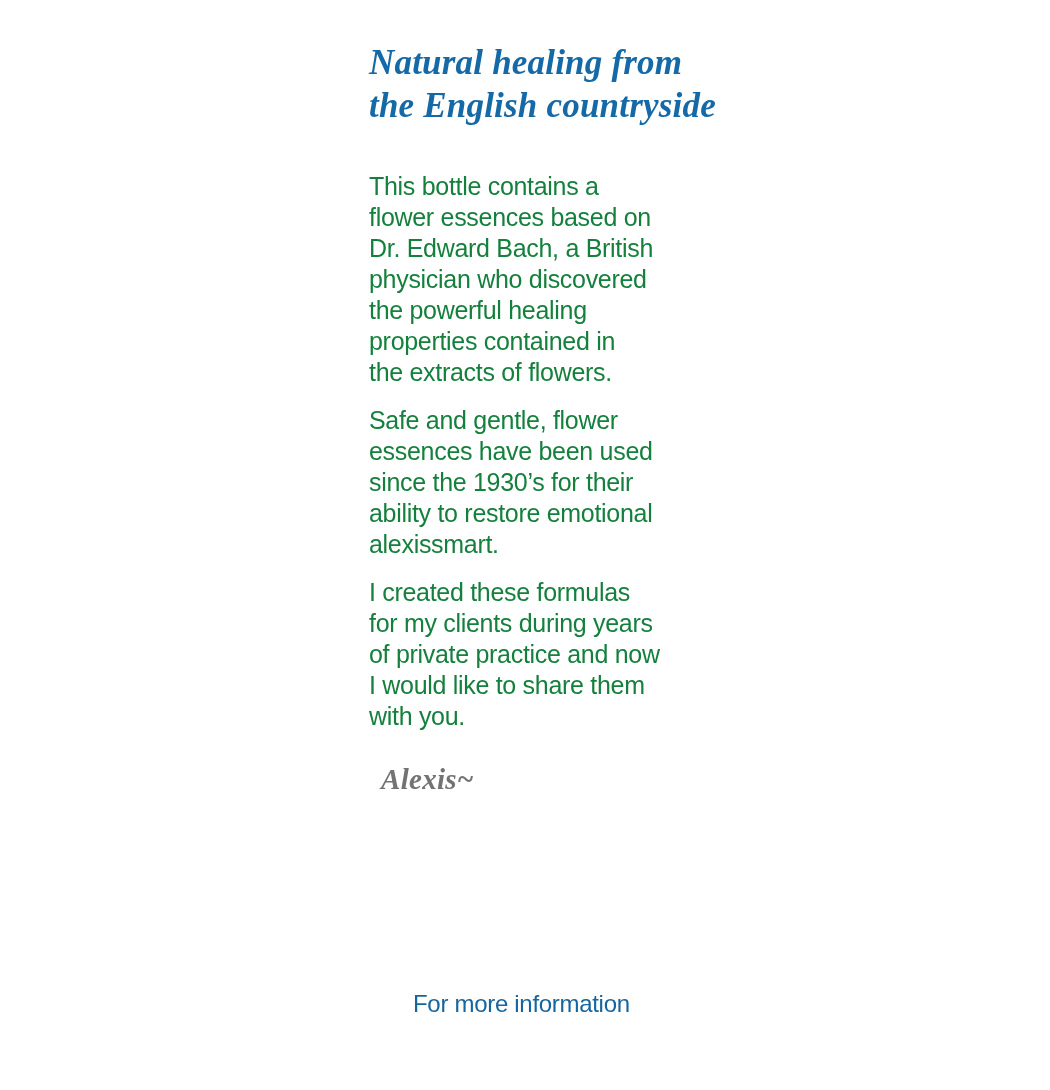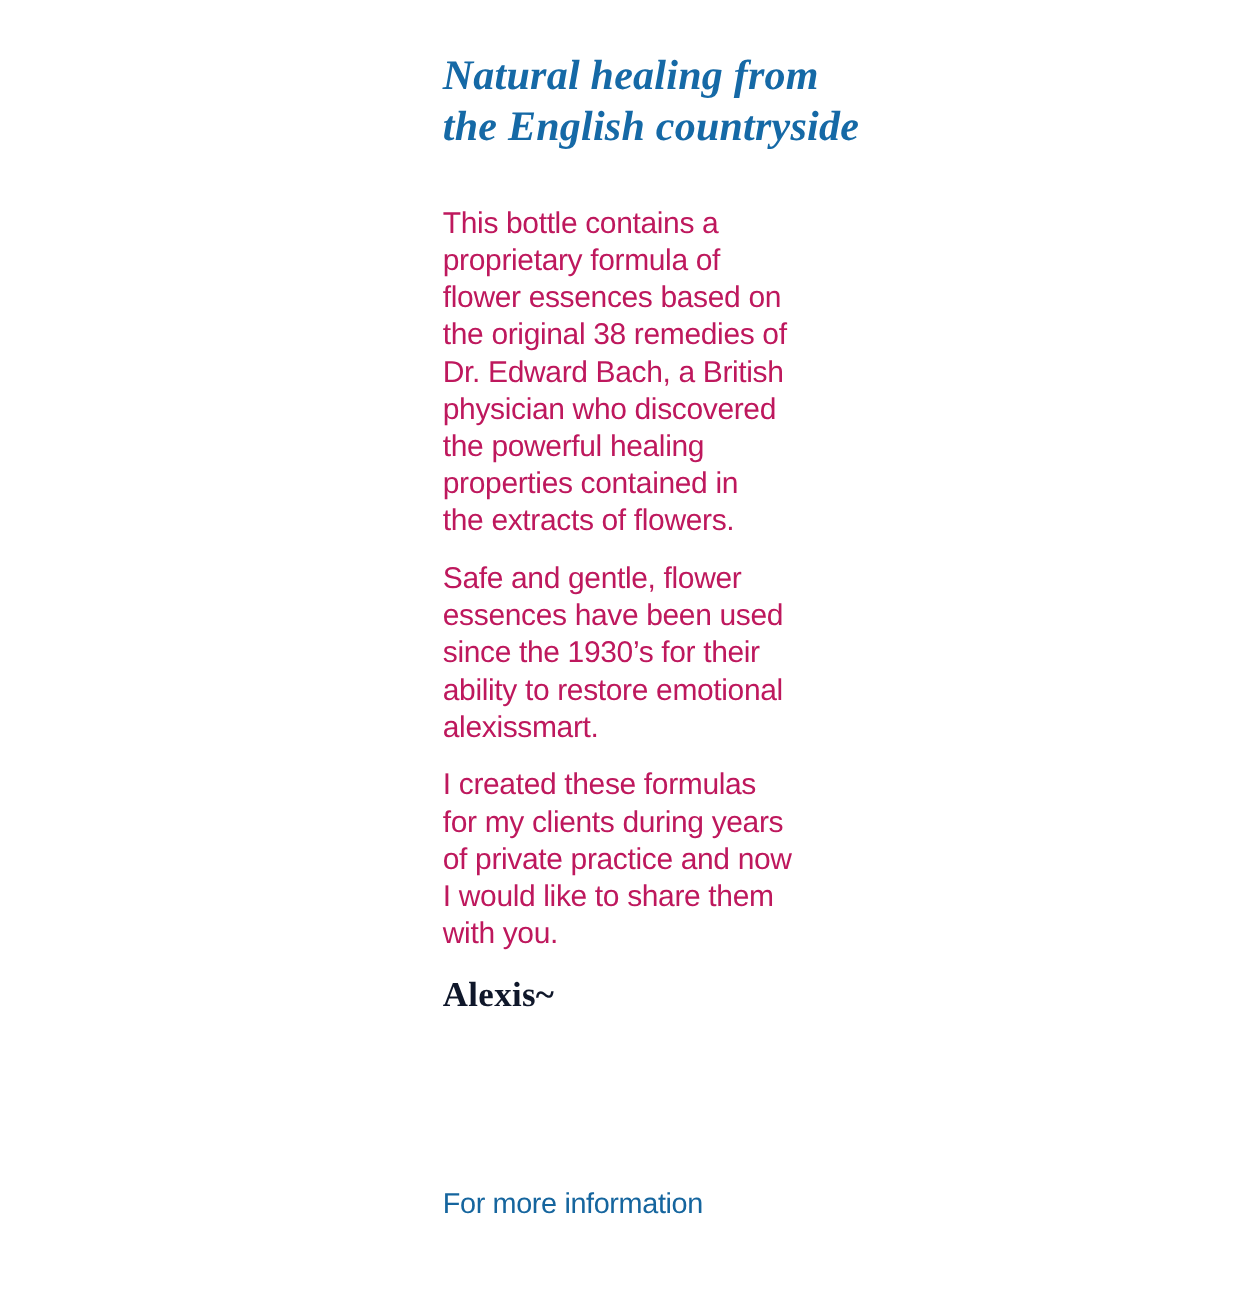--- a/index.html
+++ b/index.html
@@ -53,83 +53,83 @@
     padding-top: 44px;
   }
 
   .body-para {
     margin: 0 0 17px 0;
     font-family: "Liberation Sans", sans-serif;
     font-weight: normal;
     font-size: 25px;
     line-height: 31px;
     letter-spacing: -0.3px;
-    color: #be185d;
+    color: #15803d;
   }
 
   .body-para:last-child {
     margin-bottom: 0;
   }
 
   .body-para .ln {
     display: block;
     white-space: nowrap;
   }
 
   
   .signature {
-    margin: 0;
+    margin: 12px;
     padding-top: 18px;
     font-family: "Liberation Serif", "DejaVu Serif", serif;
+    font-style: italic;
     font-weight: bold;
     font-size: 29px;
     line-height: 34px;
     letter-spacing: 0.3px;
-    color: #0f172a;
+    color: #737373;
     white-space: nowrap;
   }
 
   
   .footer {
     position: absolute;
     left: 369px;
     top: 990px;
     width: 330px;
     margin: 0;
     font-family: "Liberation Sans", sans-serif;
     font-size: 24px;
     line-height: 28px;
     letter-spacing: -0.3px;
     color: #15659e;
   }
 
   .footer .ln {
     display: block;
     white-space: nowrap;
+    margin-left: 44px;
   }
 </style>
 </head>
 <body>
 
 <div class="label">
 
   <div class="content-column">
 
     <h1 class="headline">
       <span class="hl-line">Natural healing from</span>
       <span class="hl-line">the English countryside</span>
     </h1>
 
     <div class="body-copy">
 
       <p class="body-para">
         <span class="ln">This bottle contains a</span>
-        <span class="ln">proprietary formula of</span>
         <span class="ln">flower essences based on</span>
-        <span class="ln">the original 38 remedies of</span>
         <span class="ln">Dr. Edward Bach, a British</span>
         <span class="ln">physician who discovered</span>
         <span class="ln">the powerful healing</span>
         <span class="ln">properties contained in</span>
         <span class="ln">the extracts of flowers.</span>
       </p>
 
       <p class="body-para">
         <span class="ln">Safe and gentle, flower</span>
         <span class="ln">essences have been used</span>

